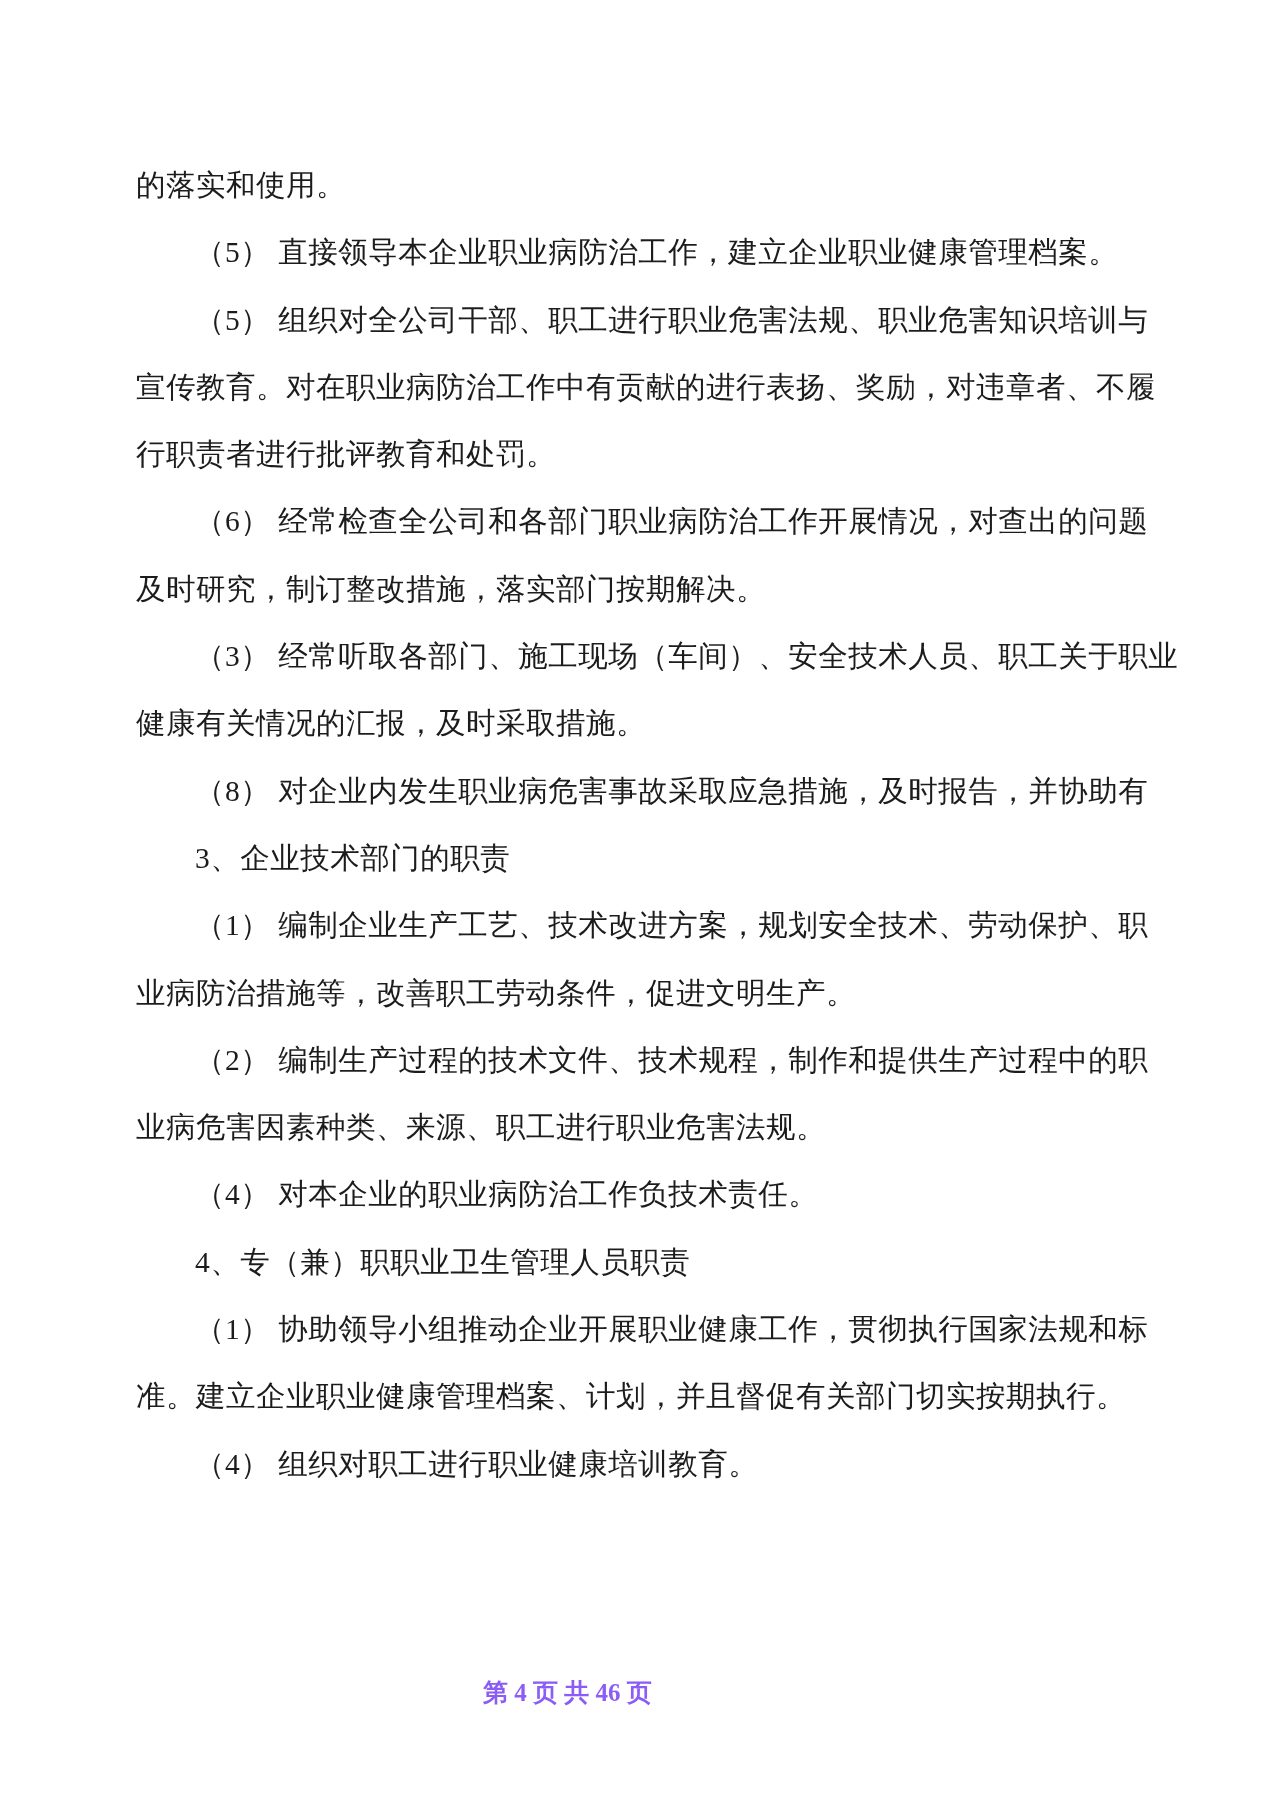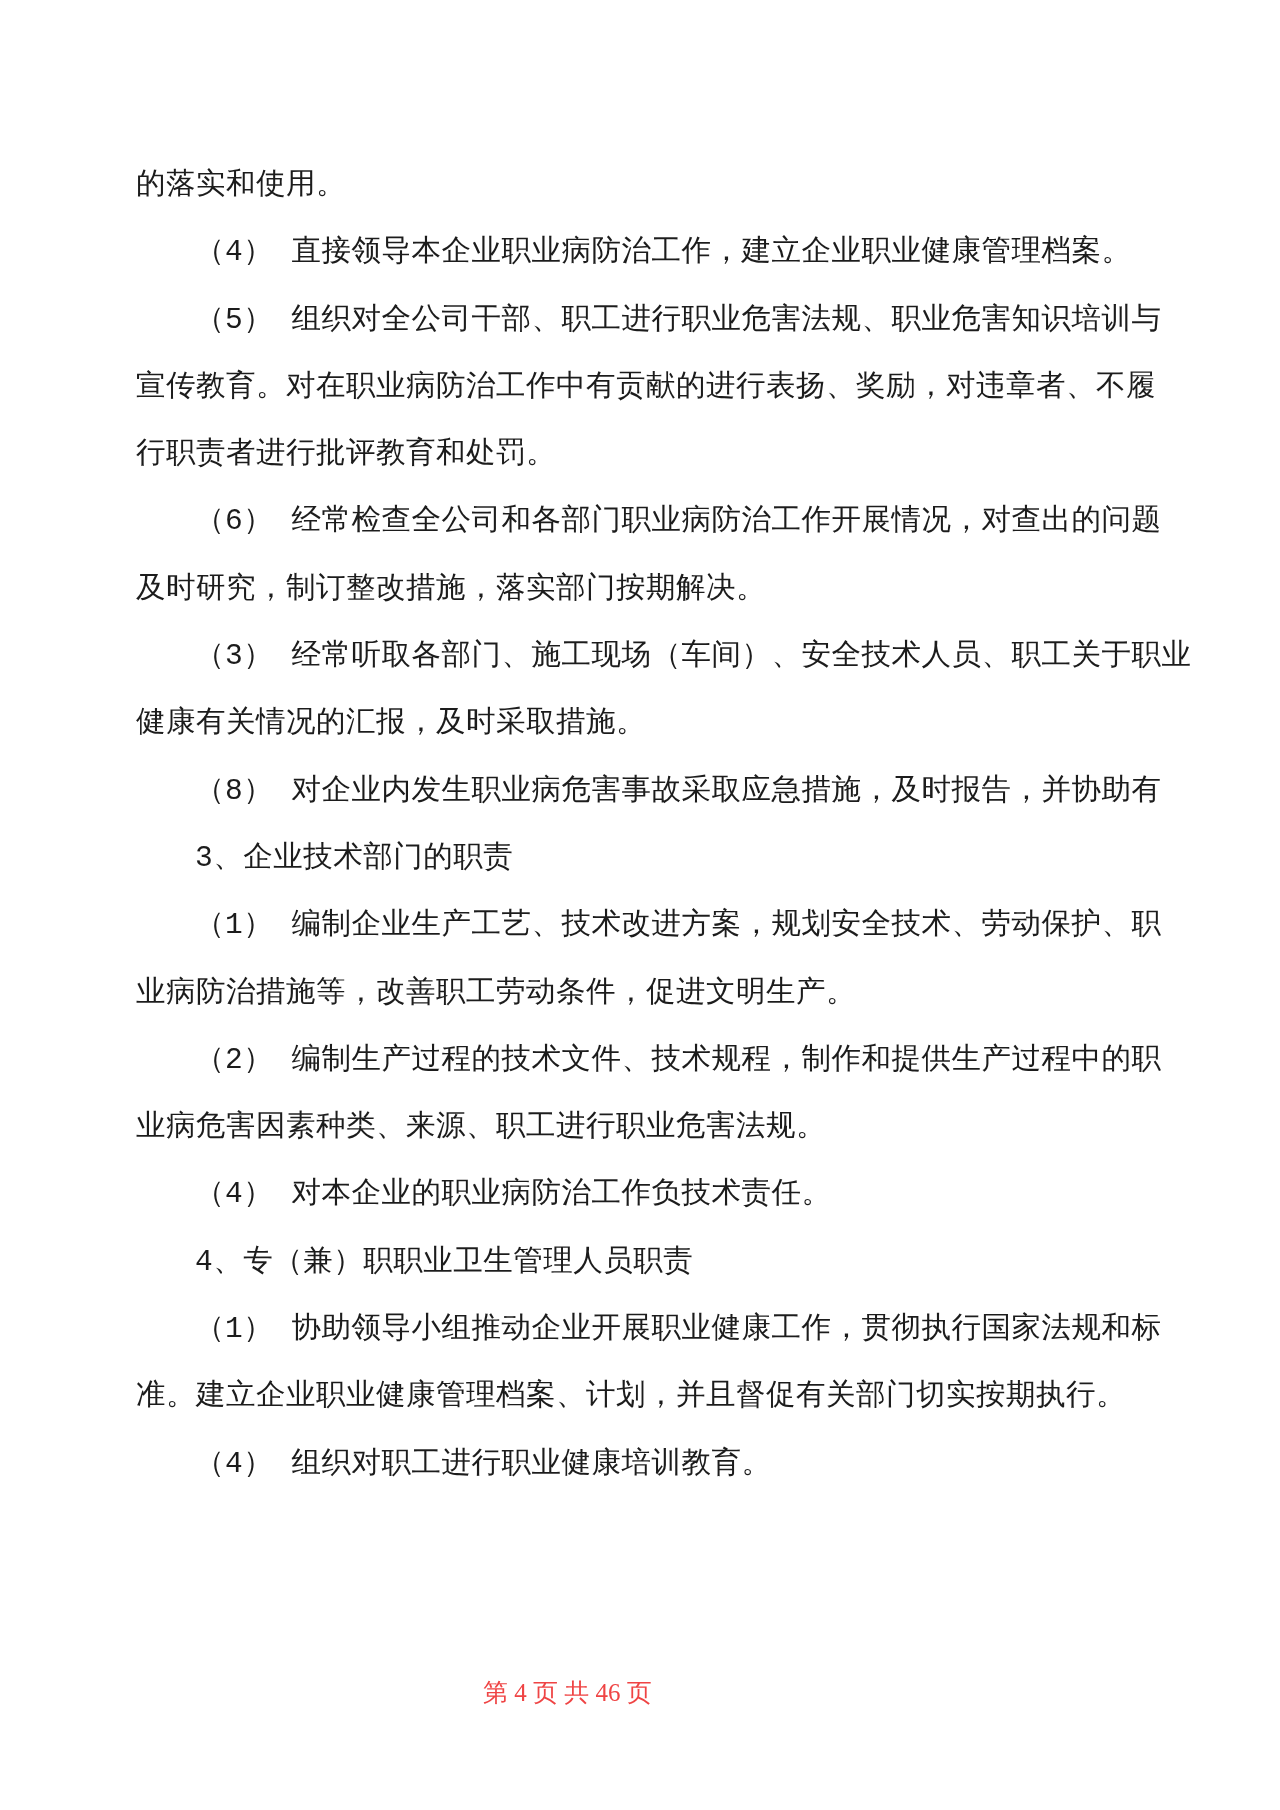--- a/index.html
+++ b/index.html
@@ -18,21 +18,20 @@
   .page {
     position: absolute;
     inset: 0;
     background: #ffffff;
   }
   .doc-body {
     position: absolute;
     left: 136px;
     top: 152px;
     width: 1005px;
-    font-family: Liberation Mono, monospace;
   }
   .line {
     font-size: 29.5px;
     line-height: 67.3px;
     height: 67.3px;
     white-space: pre;
     word-break: keep-all;
     letter-spacing: 0.5px;
   }
   .line.indent {
@@ -41,32 +40,32 @@
   .line.fill {
     text-align: justify;
     text-align-last: justify;
   }
   .footer {
     position: absolute;
     left: 483px;
     top: 1676px;
     font-size: 25px;
     line-height: 34px;
-    font-weight: 400;
+    font-weight: 700;
     white-space: pre;
-    color: #ef4444;
+    color: #8b5cf6;
   }
 </style>
 </head>
 <body>
 
 <div class="page">
   <div class="doc-body">
     <div class="line">的落实和使用。</div>
-    <div class="line indent">（4） 直接领导本企业职业病防治工作，建立企业职业健康管理档案。</div>
+    <div class="line indent">（5） 直接领导本企业职业病防治工作，建立企业职业健康管理档案。</div>
     <div class="line indent fill">（5） 组织对全公司干部、职工进行职业危害法规、职业危害知识培训与</div>
     <div class="line fill">宣传教育。对在职业病防治工作中有贡献的进行表扬、奖励，对违章者、不履</div>
     <div class="line">行职责者进行批评教育和处罚。</div>
     <div class="line indent fill">（6） 经常检查全公司和各部门职业病防治工作开展情况，对查出的问题</div>
     <div class="line">及时研究，制订整改措施，落实部门按期解决。</div>
     <div class="line indent fill">（3） 经常听取各部门、施工现场（车间）、安全技术人员、职工关于职业</div>
     <div class="line">健康有关情况的汇报，及时采取措施。</div>
     <div class="line indent fill">（8） 对企业内发生职业病危害事故采取应急措施，及时报告，并协助有</div>
     <div class="line indent">3、企业技术部门的职责</div>
     <div class="line indent fill">（1） 编制企业生产工艺、技术改进方案，规划安全技术、劳动保护、职</div>

